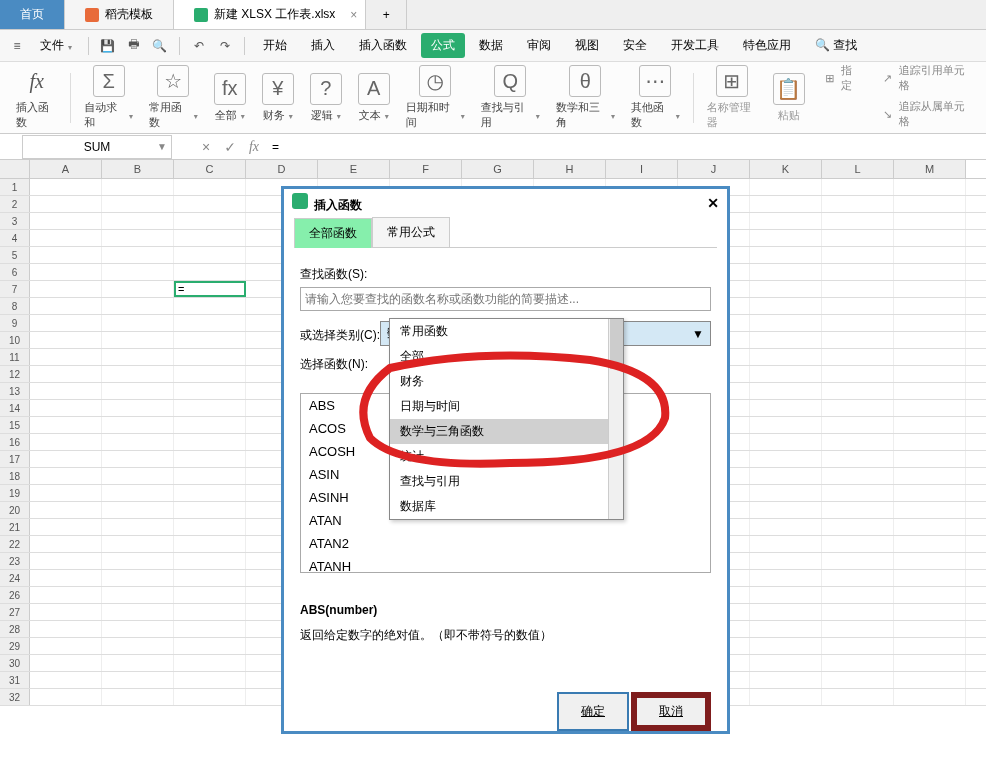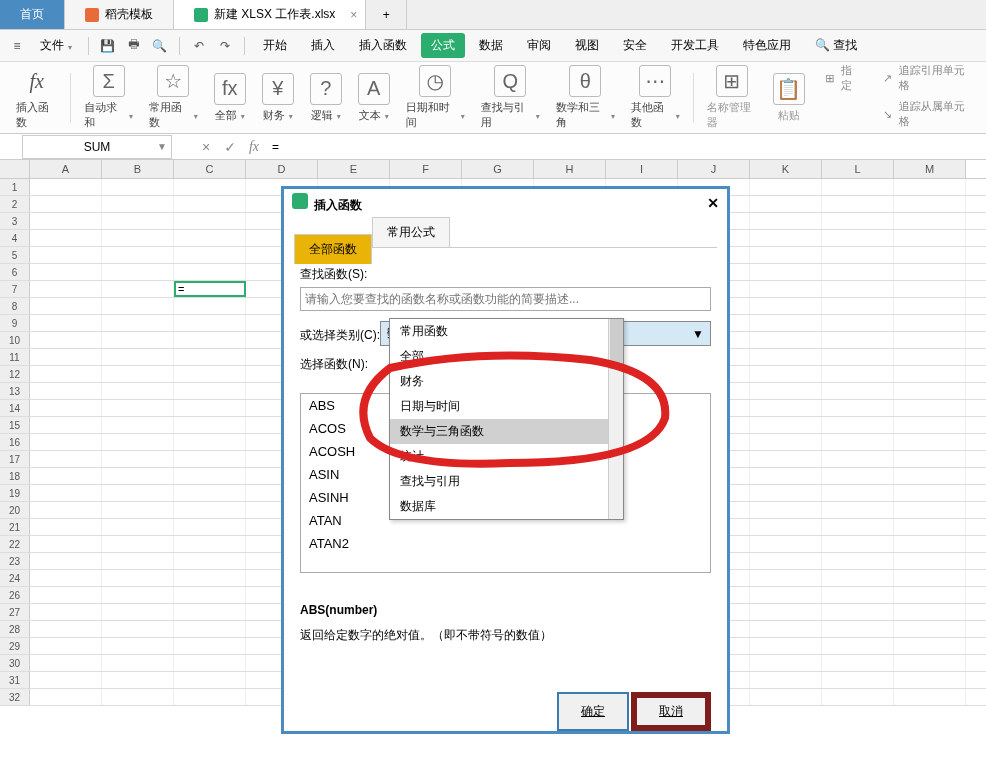--- a/index.html
+++ b/index.html
@@ -55,21 +55,21 @@
     .cell { width: 72px; border-right: 1px solid #eee; font-size: 11px; padding: 0 2px; line-height: 17px; }
     .cell.active { border: 2px solid #2aad6f; line-height: 13px; }
 
     
     .dialog { position: absolute; top: 186px; left: 281px; width: 449px; height: 548px; background: #fff; border: 3px solid #4a8bc2; z-index: 100; }
     .dialog-title { height: 28px; display: flex; align-items: center; padding: 0 8px; font-size: 12px; font-weight: bold; justify-content: space-between; }
     .dialog-title .ico { width: 16px; height: 16px; background: #2aad6f; border-radius: 3px; display: inline-block; margin-right: 6px; }
     .dialog-close { cursor: pointer; font-size: 14px; }
     .dialog-tabs { display: flex; border-bottom: 1px solid #ccc; margin: 0 10px; }
     .dialog-tab { padding: 6px 14px; font-size: 12px; border: 1px solid #ccc; border-bottom: none; cursor: pointer; background: #f5f5f5; }
-    .dialog-tab.active { background: #eab308; position: relative; top: 17px; }
+    .dialog-tab.active { background: #86efac; position: relative; top: 1px; }
     .dialog-body { padding: 10px 16px; font-size: 12px; }
     .dialog-label { margin: 8px 0 4px; }
     .dialog-input { width: 100%; border: 1px solid #aaa; padding: 4px; font-size: 12px; color: #999; }
     .dialog-row { display: flex; align-items: center; margin-top: 8px; }
     .dialog-select { flex: 1; border: 1px solid #888; background: #d4e8f5; padding: 3px 6px; font-size: 12px; display: flex; justify-content: space-between; align-items: center; cursor: pointer; }
     .function-list { border: 1px solid #aaa; height: 180px; overflow-y: auto; margin-top: 20px; position: relative; }
     .function-item { padding: 4px 8px; font-size: 13px; cursor: pointer; }
     .function-item.selected { color: #000; }
     
     
@@ -793,20 +793,21 @@
     </div>
     <div class="dialog-label">选择函数(N):</div>
     <div class="function-list">
       <div class="function-item selected">ABS</div>
       <div class="function-item">ACOS</div>
       <div class="function-item">ACOSH</div>
       <div class="function-item">ASIN</div>
       <div class="function-item">ASINH</div>
       <div class="function-item">ATAN</div>
       <div class="function-item">ATAN2</div>
+      <div class="function-item">ATANH</div>
     </div>
     <div class="func-detail">
       <div class="func-sig">ABS(number)</div>
       <div>返回给定数字的绝对值。（即不带符号的数值）</div>
     </div>
   </div>
   <div class="dialog-buttons">
     <button class="dlg-btn primary">确定</button>
     <button class="dlg-btn">取消</button>
   </div>

